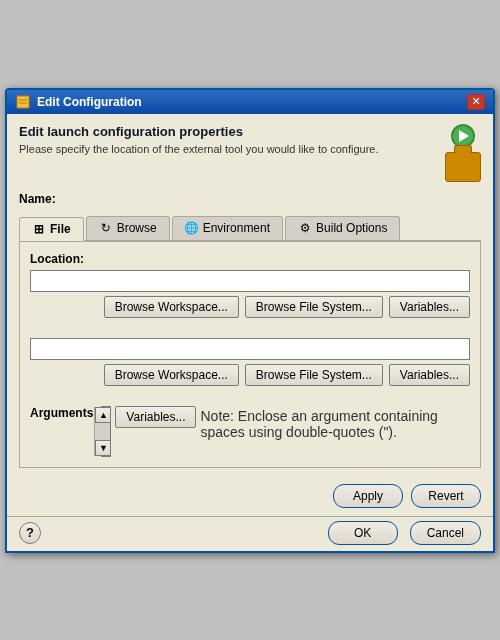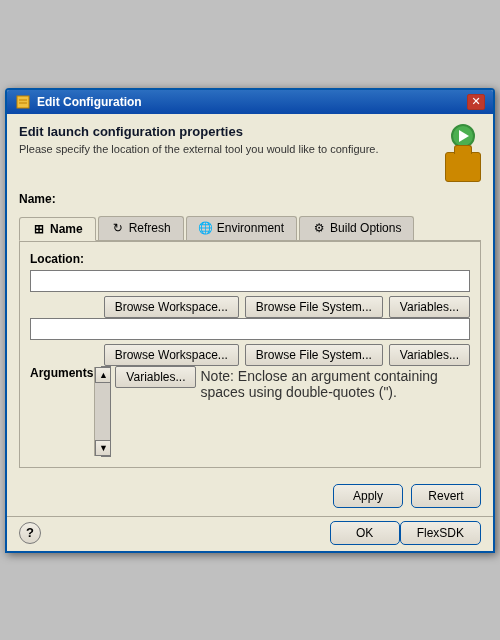--- a/index.html
+++ b/index.html
@@ -144,21 +144,21 @@
       justify-content: center;
       font-size: 12px;
     }
     .panel {
       flex: 1;
       border: 1px solid #aca899;
       background: #ece9d8;
       padding: 10px;
       display: flex;
       flex-direction: column;
-      gap: 0;
+      gap: 20px;
       overflow: hidden;
     }
     .field-group {
       display: flex;
       flex-direction: column;
       gap: 4px;
     }
     .field-label {
       font-size: 12px;
       font-weight: bold;
@@ -249,21 +249,21 @@
       justify-content: flex-end;
       gap: 8px;
       padding: 8px 12px 8px 12px;
     }
     .btn-primary {
       padding: 4px 16px;
       font-size: 12px;
       border: 1px solid #0054a6;
       background: linear-gradient(to bottom, #f0ede4, #ddd8cc);
       cursor: pointer;
-      border-radius: 5px;
+      border-radius: 11px;
       color: #000;
       min-width: 70px;
     }
     .footer-bar {
       display: flex;
       justify-content: space-between;
       align-items: center;
       padding: 4px 12px 6px 12px;
       border-top: 1px solid #aca899;
     }
@@ -276,21 +276,21 @@
       display: flex;
       align-items: center;
       justify-content: center;
       font-weight: bold;
       font-size: 13px;
       cursor: pointer;
       color: #000;
     }
     .footer-right {
       display: flex;
-      gap: 0;
+      gap: 12px;
     }
 
     
     .play-icon {
       width: 24px;
       height: 24px;
       background: #4caf50;
       border-radius: 50%;
       display: flex;
       align-items: center;
@@ -370,25 +370,25 @@
       </div>
     </div>
 
     <div class="name-row">
       <span class="name-label">Name:</span>
     </div>
 
     <div class="tab-bar">
       <div class="tab active">
         <span class="tab-icon">⊞</span>
-        <span>Name</span>
+        <span>File</span>
       </div>
       <div class="tab">
         <span class="tab-icon">↻</span>
-        <span>Refresh</span>
+        <span>Browse</span>
       </div>
       <div class="tab">
         <span class="tab-icon">🌐</span>
         <span>Environment</span>
       </div>
       <div class="tab">
         <span class="tab-icon">⚙</span>
         <span>Build Options</span>
       </div>
     </div>
@@ -434,16 +434,16 @@
 
   <div class="bottom-buttons">
     <button class="btn-primary">Apply</button>
     <button class="btn-primary">Revert</button>
   </div>
 
   <div class="footer-bar">
     <div class="help-icon">?</div>
     <div class="footer-right">
       <button class="btn-primary">OK</button>
-      <button class="btn-primary">FlexSDK</button>
+      <button class="btn-primary">Cancel</button>
     </div>
   </div>
 </div>
 
 </body></html>

